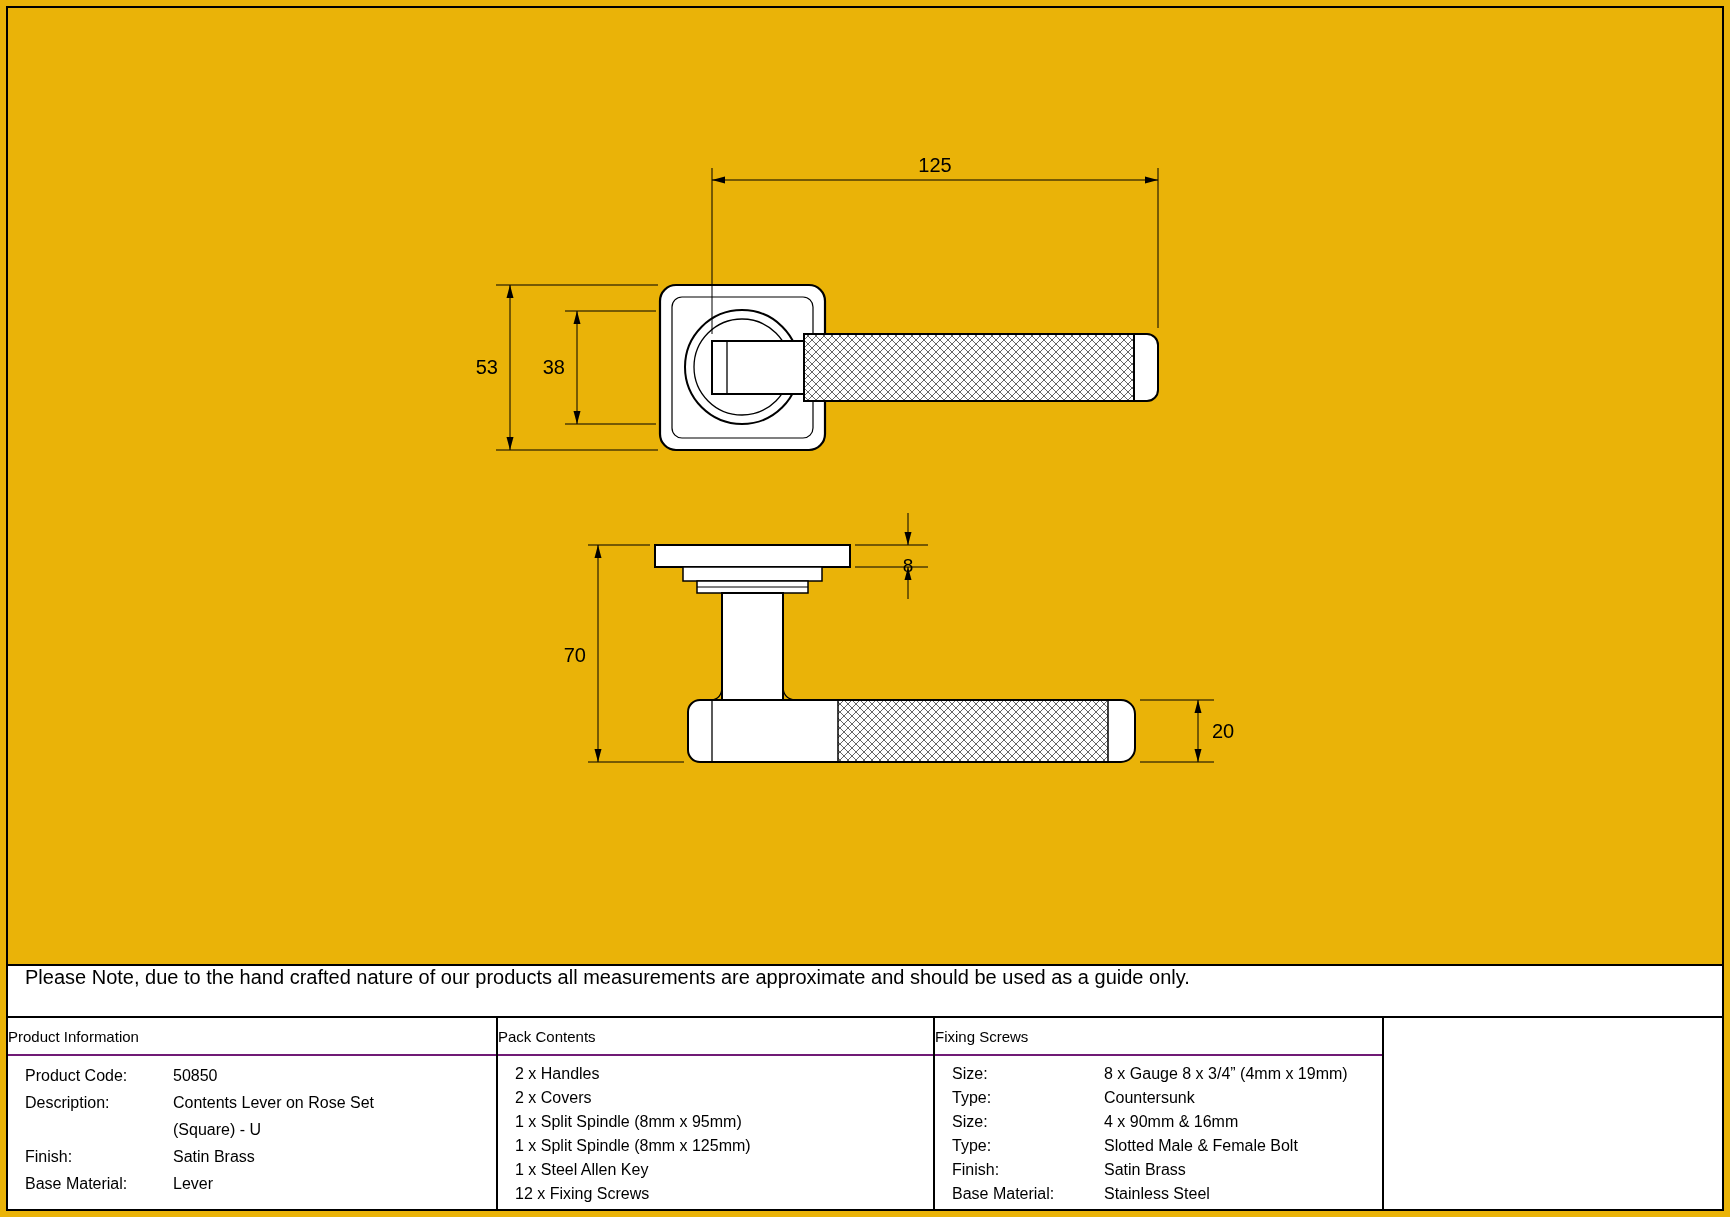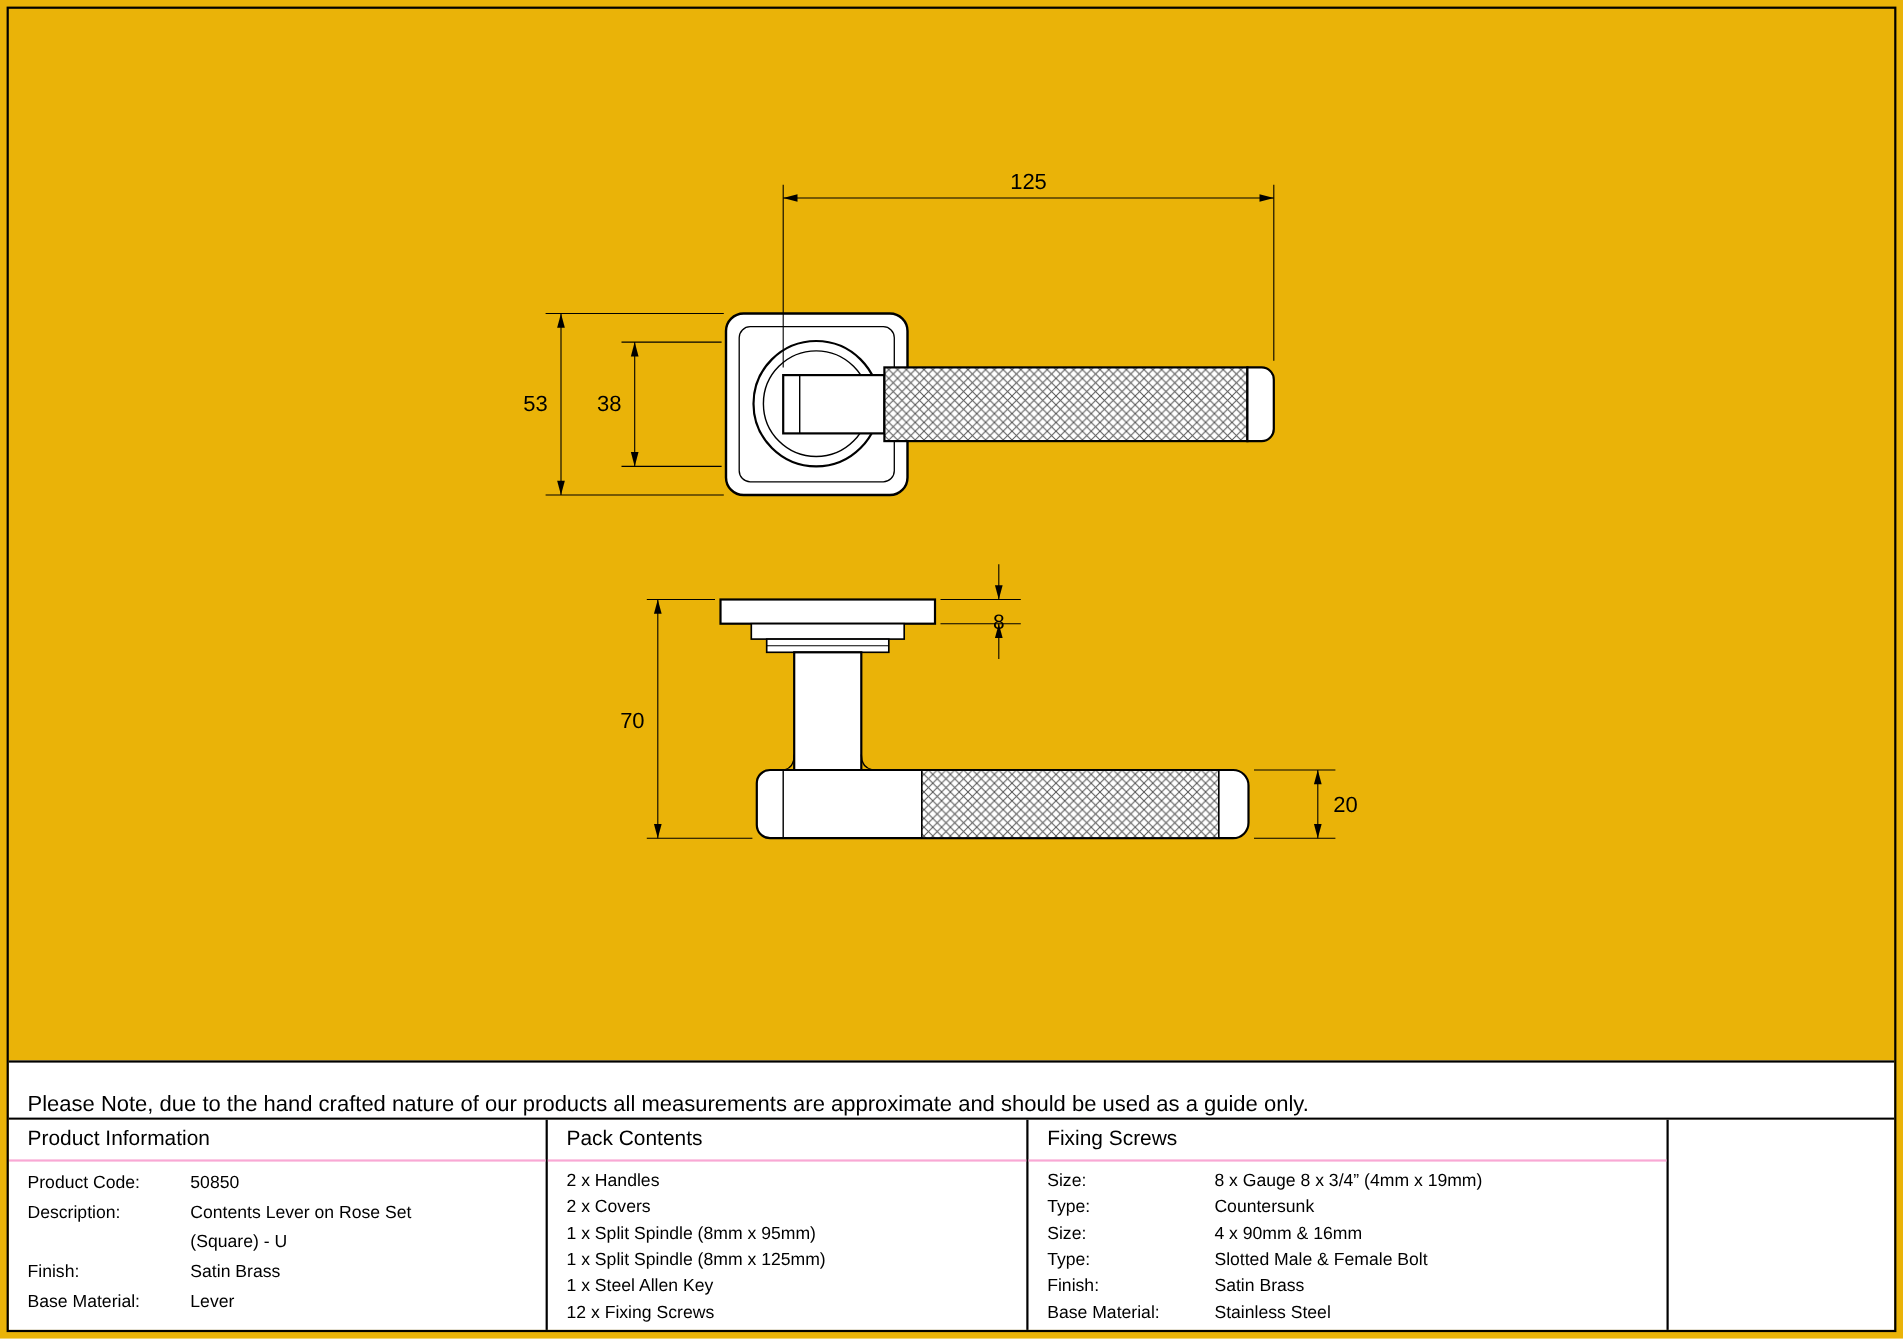--- a/index.html
+++ b/index.html
@@ -3,30 +3,30 @@
 <meta charset="utf-8">
 <style>
   * { margin:0; padding:0; box-sizing:border-box; }
   html,body { background:#fff; }
   body { font-family:"Liberation Sans", sans-serif; color:#000; }
   .sheet { position:relative; width:1730px; height:1217px; background:#eab308; overflow:hidden; }
   .outer-border { position:absolute; left:6px; top:6px; width:1718px; height:1205px; border:2px solid #000; pointer-events:none; }
   .drawing-svg { position:absolute; left:0; top:0; }
   .note-bar { position:absolute; left:8px; top:964px; width:1714px; height:54px;
               border-top:2px solid #000; border-bottom:2px solid #000;
-              display:flex; align-items:flex-end; padding-left:17px; font-size:20px; background:#fff; }
+              display:flex; align-items:flex-start; padding-left:17px; font-size:20px; background:#fff; }
   .spec-table { position:absolute; left:8px; top:1018px; width:1714px; height:191px; display:flex; background:#fff; }
   .col { height:100%; }
   .col-border { border-right:2px solid #000; }
   .col-product { width:490px; }
   .col-pack { width:437px; }
-  .col-fixing { width:582px; }
+  .col-fixing { width:449px; }
   .col-empty { flex:1; }
-  .col-header { height:38px; display:flex; align-items:center; padding-left:17px;
-                font-size:19px; border-bottom:2px solid #f9a8d4; }
+  .col-header { height:38px; display:flex; align-items:center; 
+                font-size:15px; border-bottom:2px solid #701a75; }
   .col-body { padding:6px 8px 0 17px; font-size:16px; }
   .kv-row { display:flex; line-height:27px; }
   .kv-label { flex:none; }
   .kv-value { flex:1; }
   .col-product .kv-label { width:148px; }
   .col-product .kv-value { width:260px; flex:none; }
   .col-fixing .kv-label { width:152px; }
   .col-fixing .kv-row { line-height:24px; }
   .list-item { line-height:24px; }
   text { font-family:"Liberation Sans", sans-serif; }

